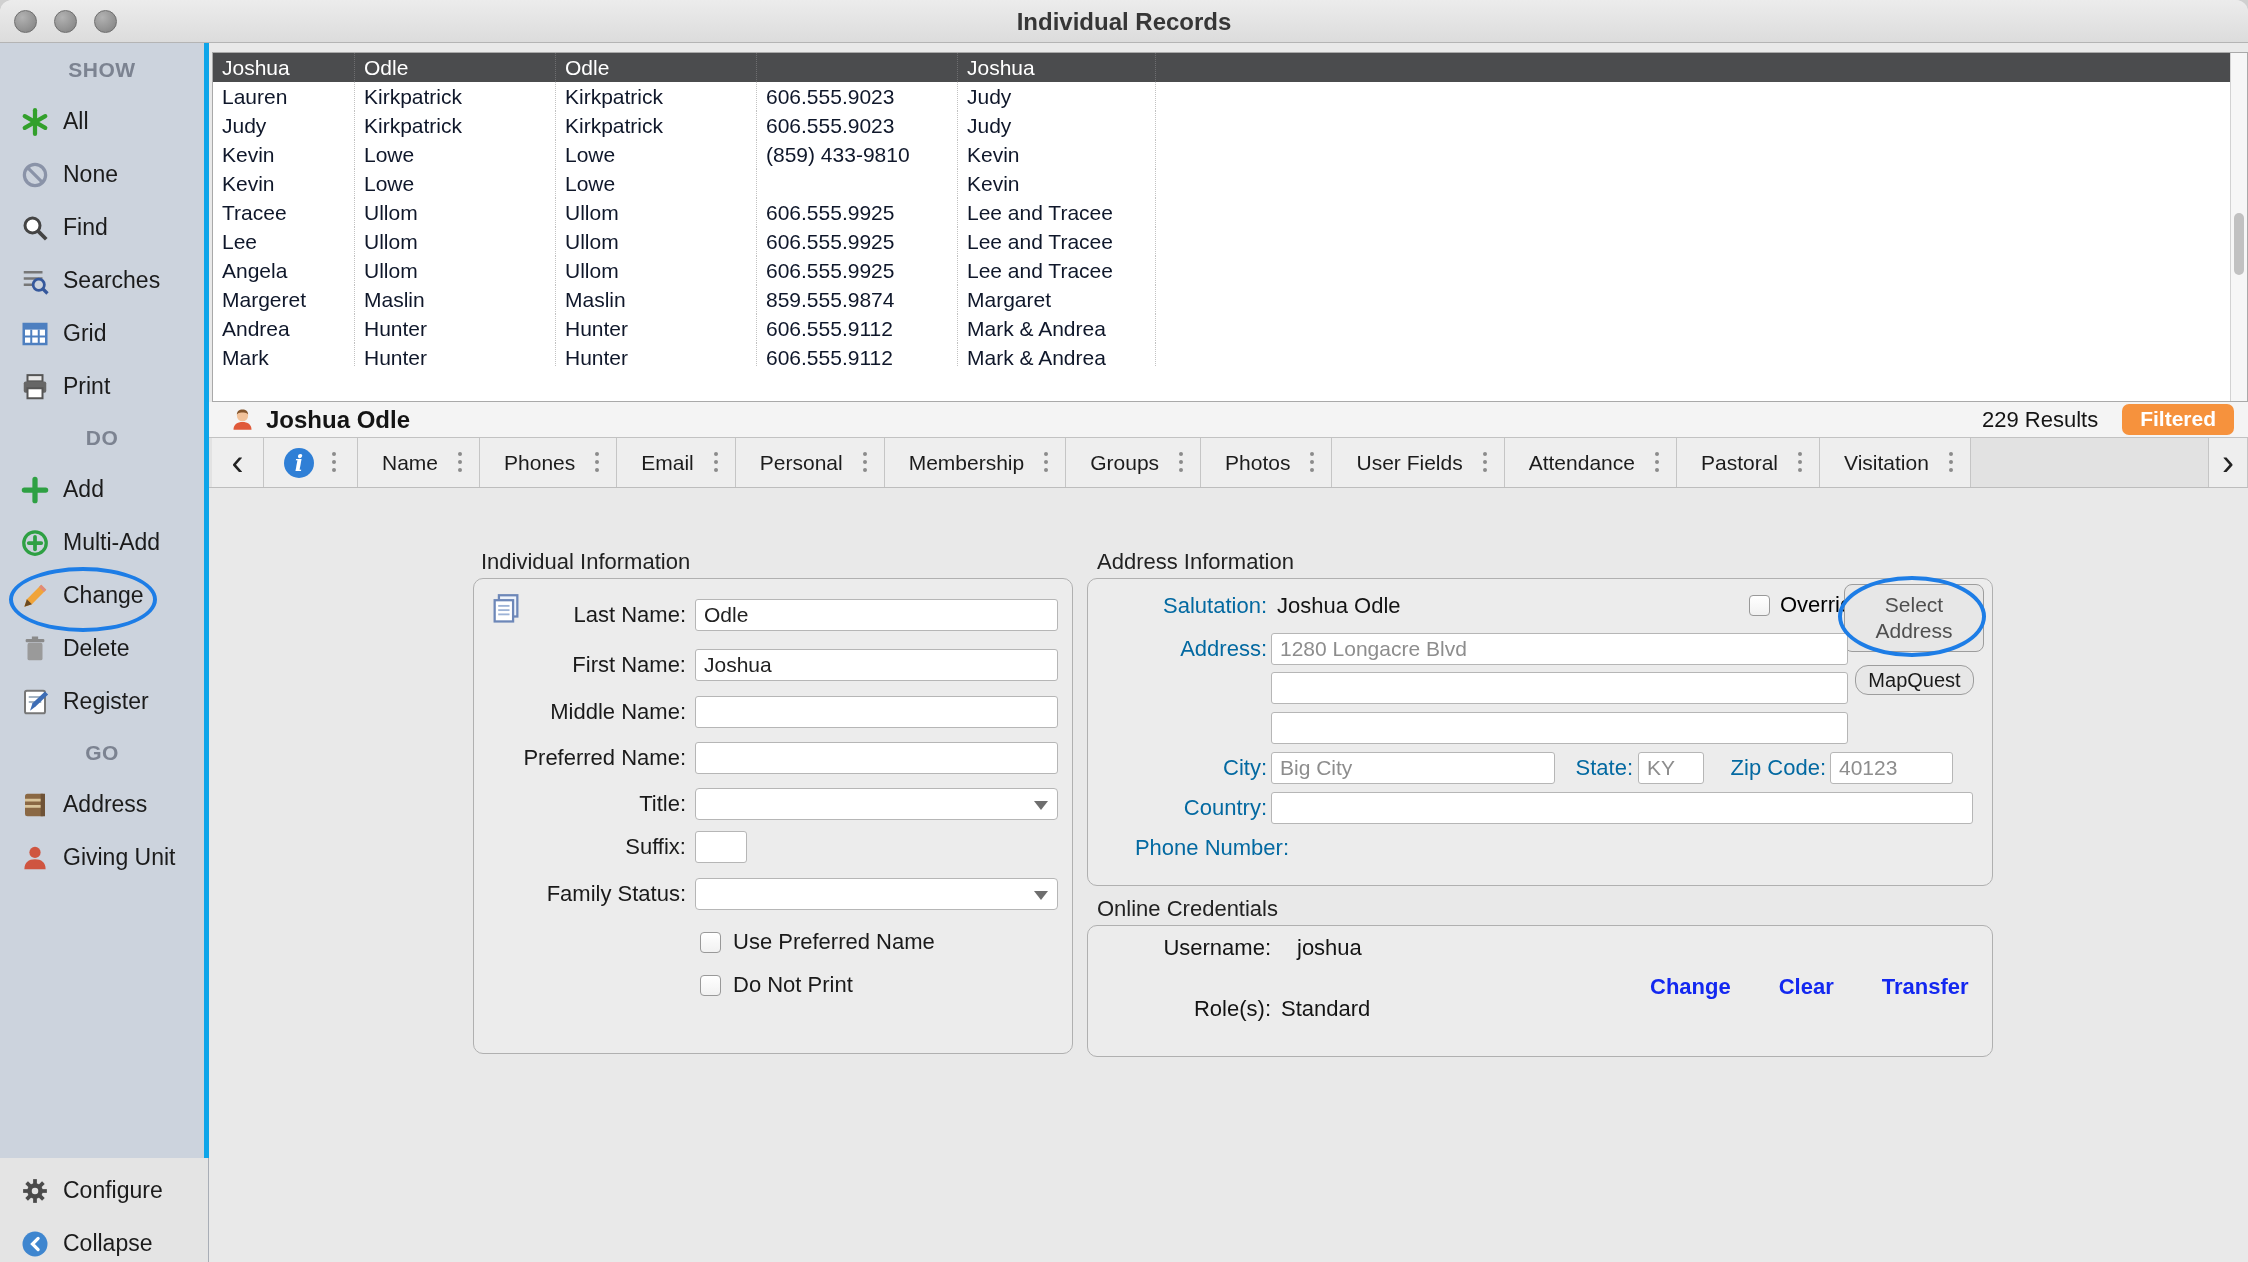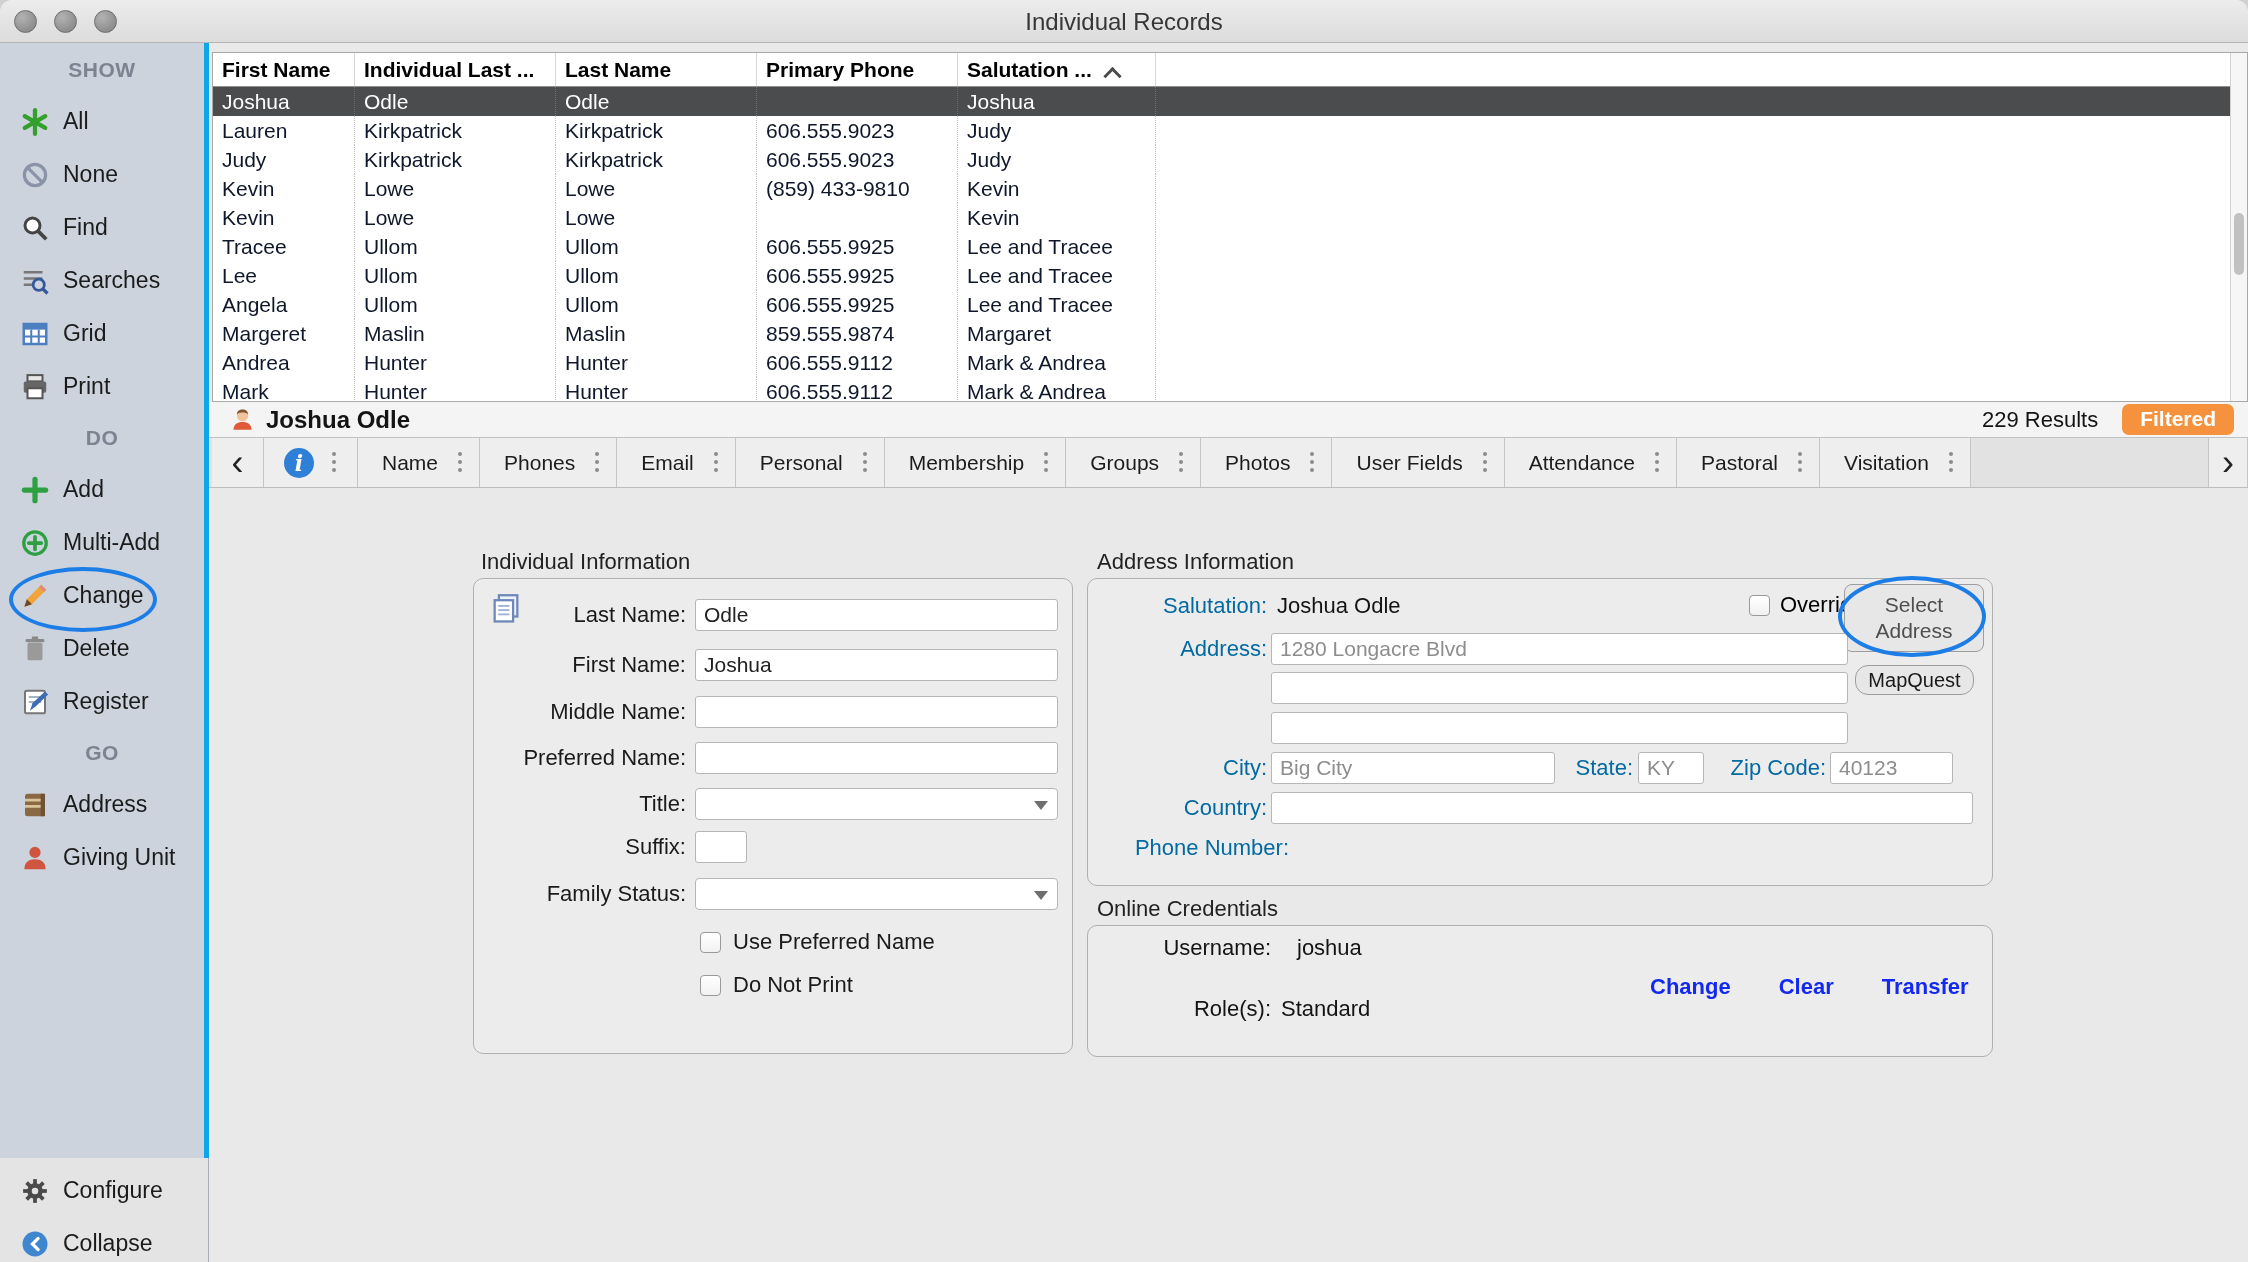--- a/index.html
+++ b/index.html
@@ -4,21 +4,21 @@
 <style>
   * { margin:0; padding:0; box-sizing:border-box; }
   body { background:#d0d0d0; font-family:"Liberation Sans", sans-serif; }
   .window { position:relative; width:2248px; height:1262px; background:#e9e9e9; overflow:hidden;
             border-radius:12px 12px 0 0; font-family:"Liberation Sans", sans-serif; }
 
   
   .titlebar { position:absolute; left:0; top:0; width:100%; height:43px;
               background:linear-gradient(#ececec,#dcdcdc); border-bottom:1px solid #b4b4b4;
               border-radius:12px 12px 0 0; }
-  .titlebar .title { text-align:center; line-height:43px; font-size:24px; font-weight:normal; color:#363636; }
+  .titlebar .title { text-align:center; line-height:43px; font-size:24px; font-weight:bold; color:#363636; }
   .lights { position:absolute; left:14px; top:10px; display:flex; gap:17px; }
   .light { width:23px; height:23px; border-radius:50%;
            background:radial-gradient(circle at 35% 30%, #b2b2b2, #7f7f7f); border:1px solid #6e6e6e; }
 
   
   .sidebar { position:absolute; left:0; top:43px; width:209px; height:1232px;
              background:#ccd3dd; border-right:5px solid #0ea5e9; padding-top:2px; }
   .sidebar-footer { position:absolute; left:0; top:1158px; width:209px; height:104px;
                     background:#e4e4e4; border-right:1px solid #a8adb6; padding-top:6px; }
   .side-header { height:50px; line-height:50px; text-align:center; color:#7c московski8290; }
@@ -304,28 +304,20 @@
               <circle cx="12" cy="12" r="10" fill="#3f86cf"></circle>
               <path d="M14.5 7.5 L10 12 L14.5 16.5" fill="none" stroke="#fff" stroke-width="2.6" stroke-linecap="round"></path>
             </svg>
           </span>
           <span class="side-label">Collapse</span>
         </div>
       </div>
   </div>
 
   <div class="table-wrap">
-    <div class="thead" id="table-head">
-        <div class="thcell c0"><span>First Name</span></div>
-        <div class="thcell c1"><span>Individual Last ...</span></div>
-        <div class="thcell c2"><span>Last Name</span></div>
-        <div class="thcell c3"><span>Primary Phone</span></div>
-        <div class="thcell c4"><span>Salutation ...</span><span class="sort-caret"></span></div>
-        <div class="thcell c5"></div>
-      </div>
     <div class="tbody" id="table-body">
         <div class="trow selected">
           <div class="tcell c0">Joshua</div>
           <div class="tcell c1">Odle</div>
           <div class="tcell c2">Odle</div>
           <div class="tcell c3"></div>
           <div class="tcell c4">Joshua</div>
           <div class="tcell c5"></div>
         </div>
         <div class="trow">

